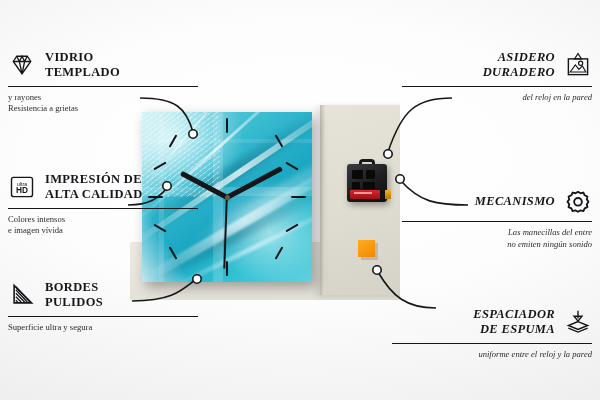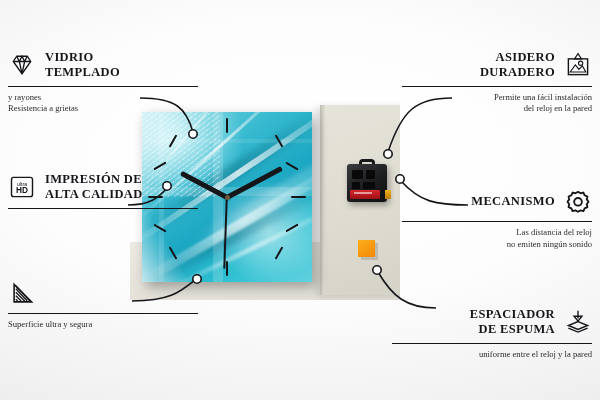--- a/index.html
+++ b/index.html
@@ -83,21 +83,21 @@
     background:linear-gradient(180deg,#f0b019,#b97c07); border-radius:0 1px 1px 0; }
   .batt-lbl{ position:absolute; left:4px; bottom:5px; width:18px; height:2px; background:rgba(255,255,255,.55); }
 
   .foam{ position:absolute; left:228px; top:140px; width:17px; height:17px;
     background:linear-gradient(145deg,#ffae1c,#f08806);
     box-shadow:3px 3px 0 rgba(150,150,145,.45); }
 
   
   .feat{ position:absolute; width:190px; }
   .feat.left{ left:8px; text-align:left; }
-  .feat.right{ right:8px; text-align:right; }
+  .feat.right{ right:8px; text-align:right;font-style:italic; }
   .head{ display:flex; align-items:center; gap:9px; }
   .feat.right .head{ flex-direction:row-reverse; }
   .icon{ width:28px; height:28px; flex:0 0 28px; color:#15161a; }
   .icon svg{ display:block; width:28px; height:28px; }
   .title{ font-size:12.5px; font-weight:700; line-height:1.22; letter-spacing:.35px;
           color:#15161a; text-transform:uppercase; }
   .rule{ height:1.4px; background:#15161a; margin:5px 0 5px; }
   .desc{ font-size:8.6px; line-height:1.35; color:#2a2b2e; }
 
   
@@ -212,30 +212,38 @@
           <text x="16" y="14.6" font-family="Liberation Sans, sans-serif" font-size="6" fill="currentColor" stroke="none" text-anchor="middle">ultra</text>
           <text x="16" y="23.4" font-family="Liberation Sans, sans-serif" font-size="9.5" font-weight="bold" fill="currentColor" stroke="none" text-anchor="middle">HD</text>
         </svg>
       </span>
       <div class="title">
         <div>IMPRESIÓN DE</div>
         <div>ALTA CALIDAD</div>
       </div>
     </div>
     <div class="rule"></div>
+    <div class="desc">
+      <div>Colores intensos</div>
+      <div>e imagen vívida</div>
+    </div>
   </div>
 
   <div class="feat left" style="top:280px;">
     <div class="head">
       <span class="icon">
         <svg viewBox="0 0 32 32" fill="none" stroke="currentColor" stroke-width="1.5">
           <path d="M7 5 V25 H27 Z" stroke-width="1.8"></path>
           <path d="M9 10 L22 24 M9 14 L19 24 M9 18 L15 24 M9 22 L11 24 M9 6.5 L25 24"></path>
         </svg>
       </span>
+      <div class="title">
+        <div>BORDES</div>
+        <div>PULIDOS</div>
+      </div>
     </div>
     <div class="rule"></div>
     <div class="desc">
       <div>Superficie ultra y segura</div>
       <div></div>
     </div>
   </div>
 
   <div class="feat right" style="top:50px;">
     <div class="head">
@@ -247,21 +255,20 @@
           <circle cx="19" cy="14" r="2.4" stroke-width="1.3"></circle>
         </svg>
       </span>
       <div class="title">
         <div>ASIDERO</div>
         <div>DURADERO</div>
       </div>
     </div>
     <div class="rule"></div>
     <div class="desc">
-      <div>Permite una fácil instalación</div>
       <div>del reloj en la pared</div>
     </div>
   </div>
 
   <div class="feat right" style="top:188px;">
     <div class="head">
       <span class="icon">
         <svg viewBox="0 0 32 32" fill="none" stroke="currentColor" stroke-width="2.1">
           <path d="M16 4.5 L19 6 L22.2 5.2 L23.6 8.3 L26.8 9.8 L26 13 L28 15.8 L26 18.6
                    L26.8 21.8 L23.6 23.3 L22.2 26.4 L19 25.6 L16 27.1 L13 25.6 L9.8 26.4
@@ -269,21 +276,21 @@
                    L13 6 Z" stroke-linejoin="round"></path>
           <circle cx="16" cy="15.8" r="4.4"></circle>
         </svg>
       </span>
       <div class="title">
         <div>MECANISMO</div>
       </div>
     </div>
     <div class="rule"></div>
     <div class="desc">
-      <div>Las distancia del reloj</div>
+      <div>Las manecillas del entre</div>
       <div>no emiten ningún sonido</div>
     </div>
   </div>
 
   <div class="feat right" style="top:280px;width:200px;margin-top:27px;">
     <div class="head">
       <span class="icon">
         <svg viewBox="0 0 32 32" fill="none" stroke="currentColor" stroke-width="1.6">
           <path d="M16 3 V12 M16 15 L11.5 9.5 H20.5 Z" stroke-width="1.6"></path>
           <path d="M16 15.5 L27 20 L16 24.5 L5 20 Z"></path>

